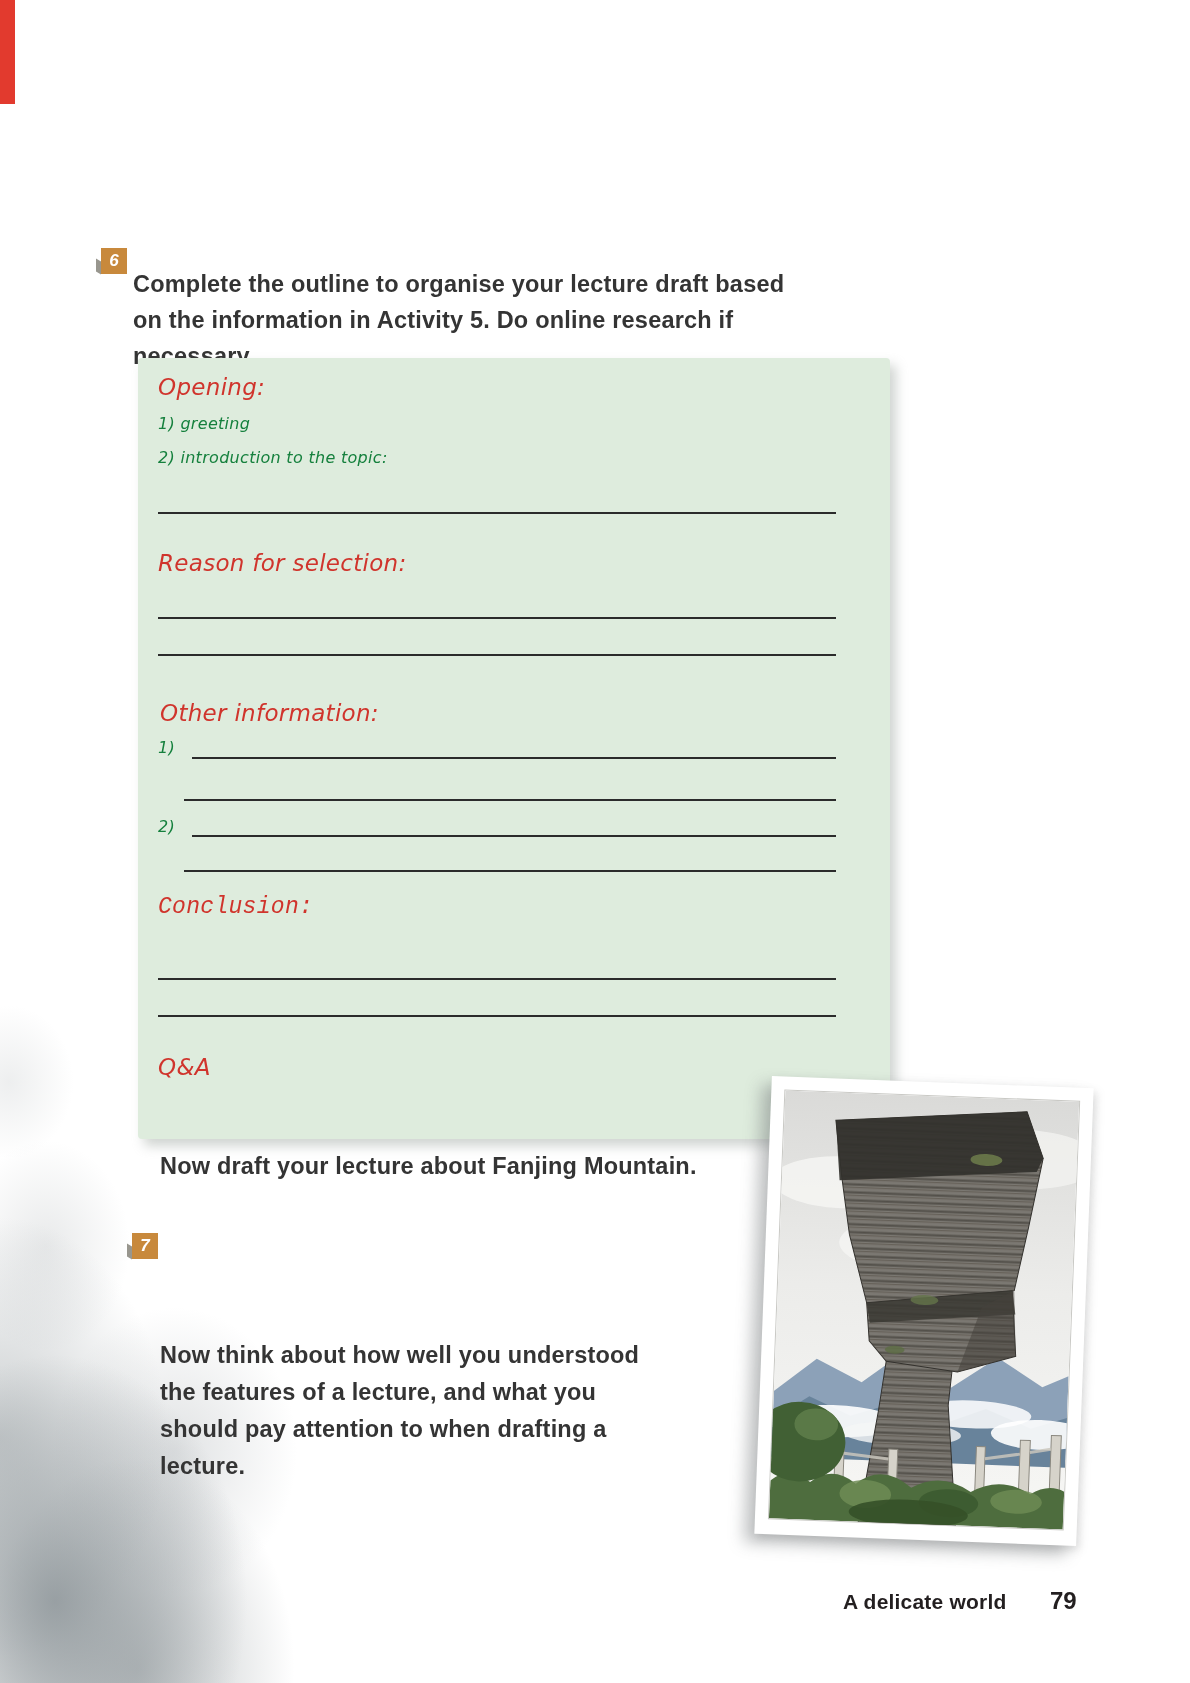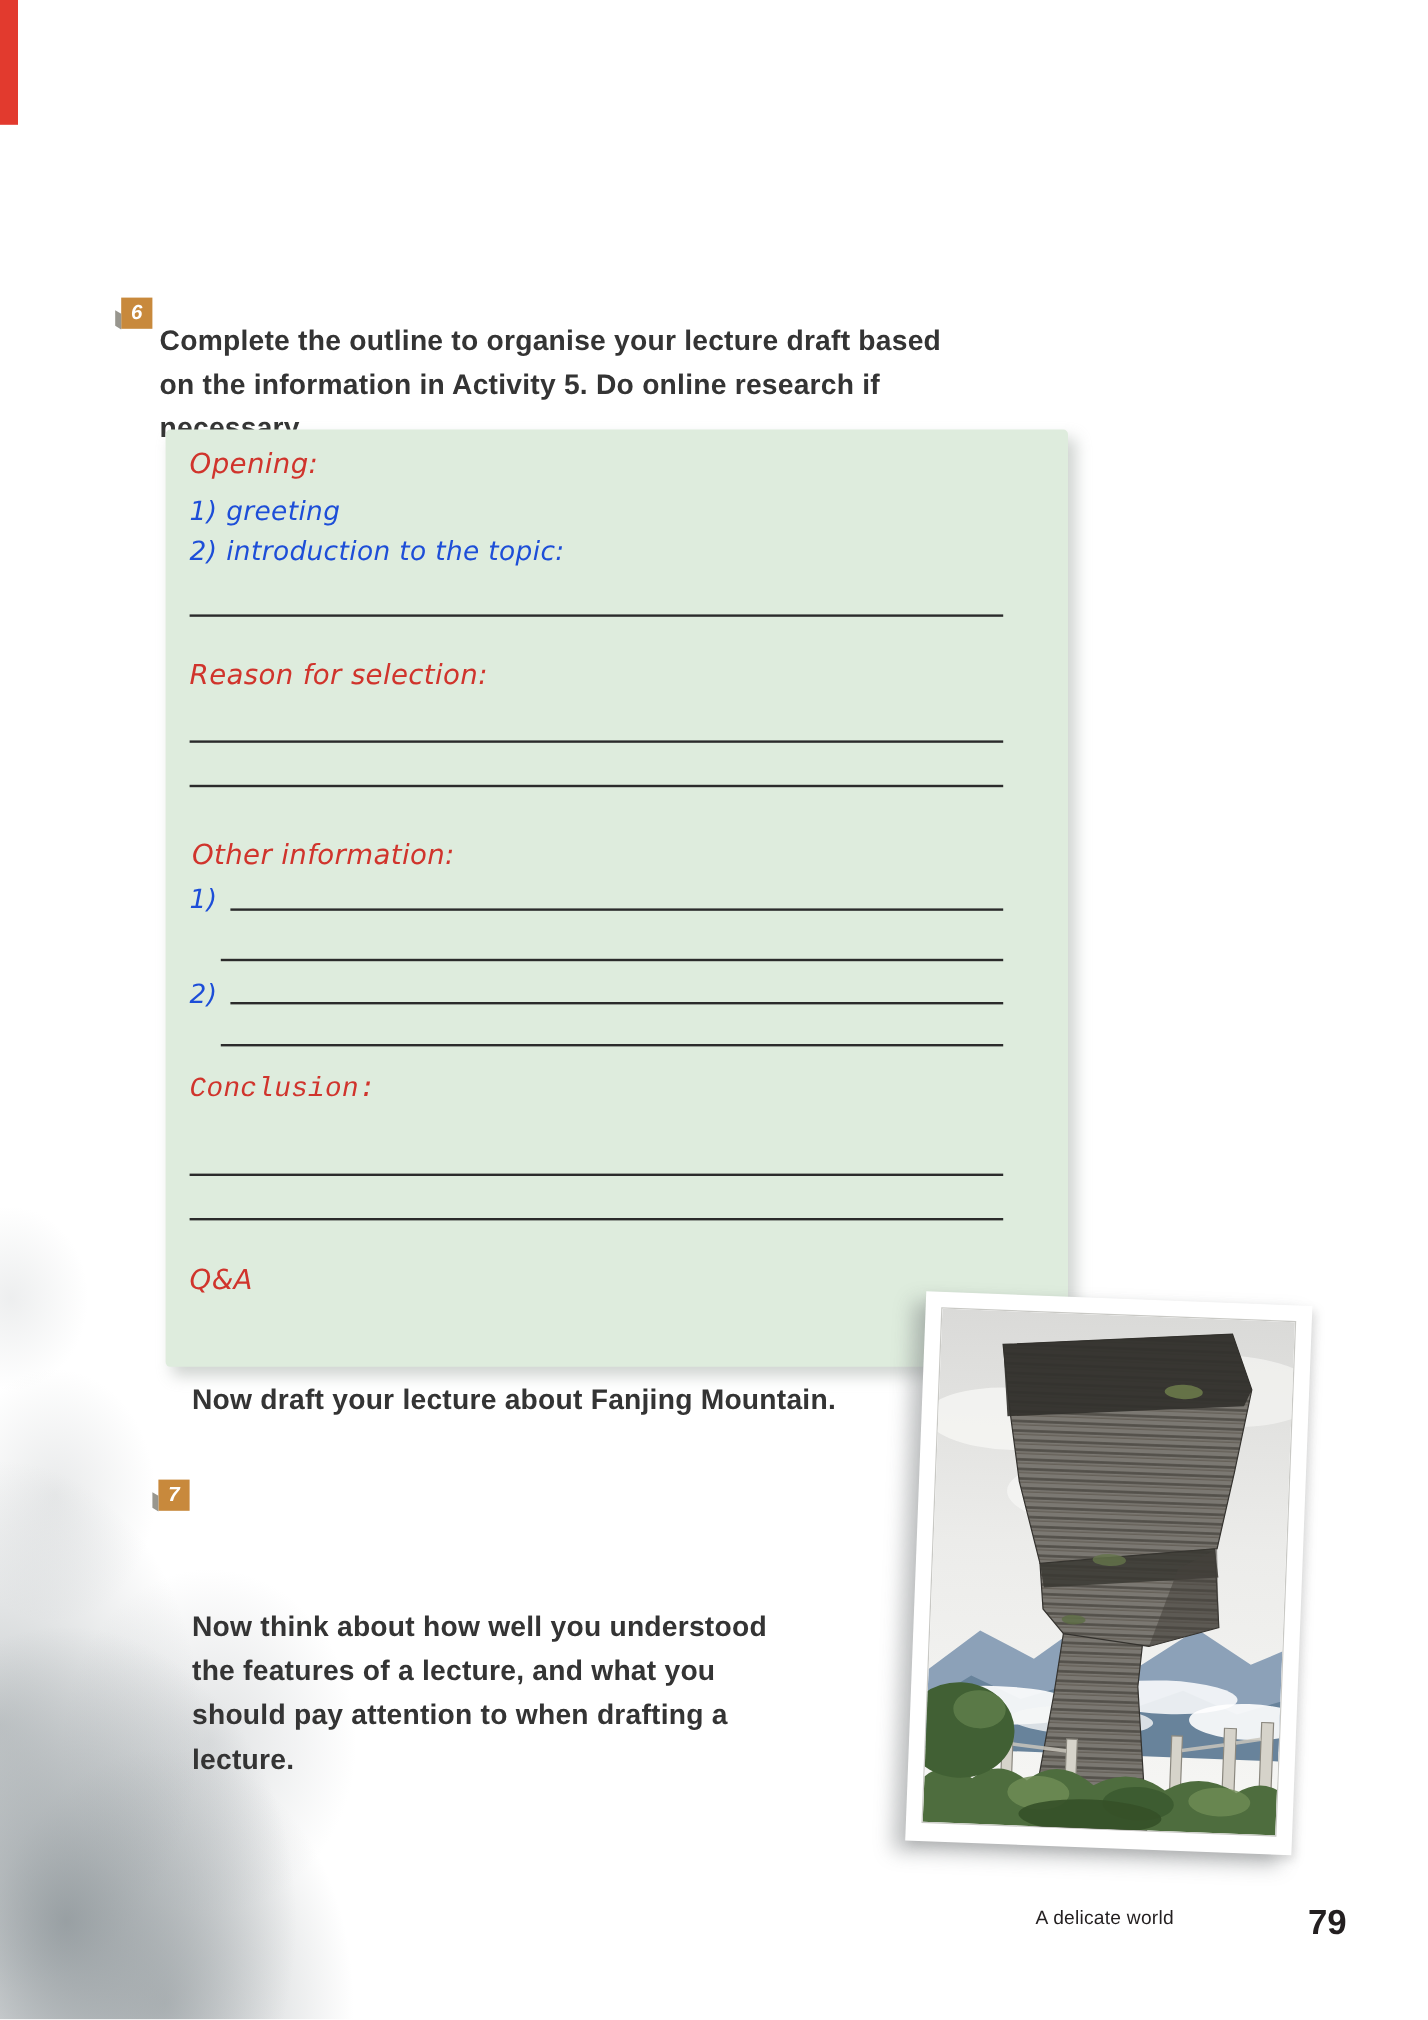--- a/index.html
+++ b/index.html
@@ -38,33 +38,33 @@
   }
   .act6-text{position:absolute;left:133px;top:230px;width:678px;margin-top:36px;}
   .green-box{
     position:absolute;left:138px;top:334px;width:752px;height:781px;
     background:var(--box-green,#deecdd);border-radius:4px;
     box-shadow:6px 7px 12px rgba(150,160,152,0.45);
     margin-top:24px;
   }
   .hand{font-family:"DejaVu Sans",sans-serif;font-style:italic;}
   .hand-red{position:absolute;color:var(--accent-red,#d0342c);font-size:23px;letter-spacing:0.3px;}
-  .hand-black{position:absolute;color:#1d4ed8;font-size:22px;letter-spacing:0.3px;}
+  .hand-black{position:absolute;color:#15803d;font-size:16px;letter-spacing:0.3px;}
   .fill-line{position:absolute;height:0;border-bottom:2px solid #2b2b2b;}
   .prompt{position:absolute;left:160px;top:1148px;width:560px;}
   .act7-text{position:absolute;left:160px;top:1227px;width:534px;}
   .reflection{position:absolute;left:160px;top:1337px;width:508px;line-height:37px;}
   .photo{
     position:absolute;left:763px;top:1082px;width:322px;height:458px;background:#ffffff;
     transform:rotate(2.2deg);padding:13px 13px 15px 13px;box-sizing:border-box;
     box-shadow:-10px 9px 16px rgba(115,120,123,0.45), 3px 4px 8px rgba(130,130,130,0.25);
   }
   .photo-inner{width:100%;height:100%;display:block;border:1px solid #c9c9c5;box-sizing:border-box;}
-  .footer-title{position:absolute;left:843px;top:1590px;font-weight:normal;font-size:16px;color:#231f20;letter-spacing:0.2px;margin-left:20px;}
-  .footer-num{position:absolute;left:1050px;top:1587px;font-weight:bold;font-size:29px;color:#231f20;margin-left:40px;}
+  .footer-title{position:absolute;left:843px;top:1590px;font-weight:bold;font-size:21px;color:#231f20;letter-spacing:0.2px;}
+  .footer-num{position:absolute;left:1050px;top:1587px;font-weight:bold;font-size:24px;color:#231f20;}
 </style>
 </head>
 <body>
 
 <div class="page">
 
   <div class="corner-bar"></div>
   <div class="mist"></div>
 
   <div class="badge" style="left:101px;top:248px;">

